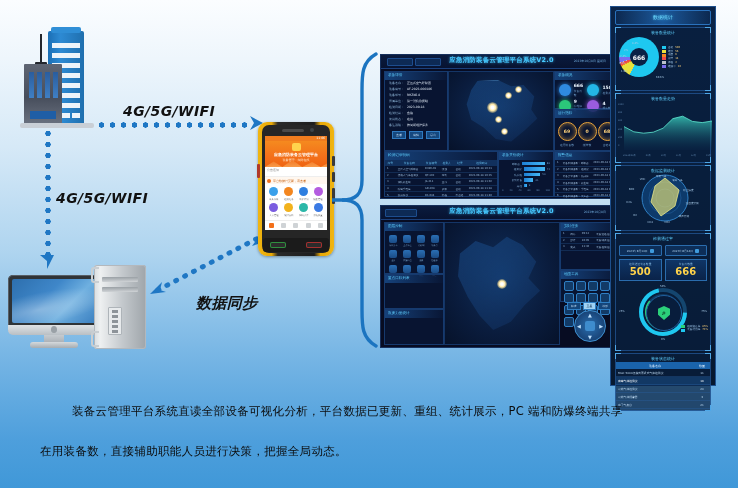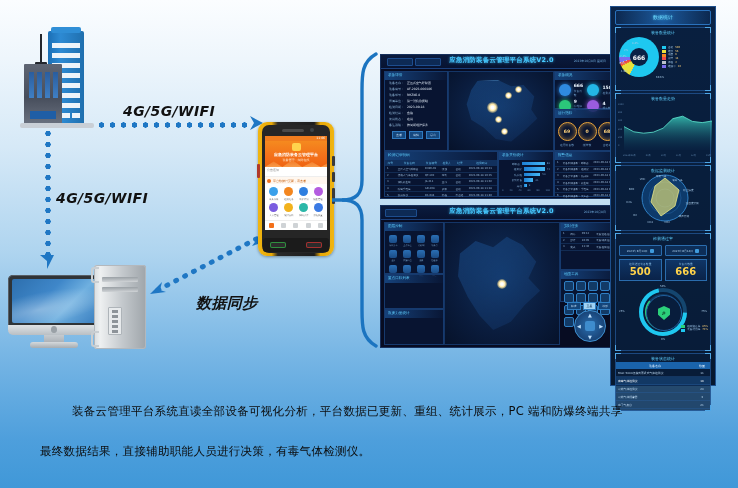--- a/index.html
+++ b/index.html
@@ -950,16 +950,16 @@
               <td class="l">电子气象仪</td>
               <td>21</td>
             </tr>
           </tbody>
         </table>
     </div>
   </div>
 
   <div class="abs" id="caption">
     <div class="cap-l cap1">装备云管理平台系统直读全部设备可视化分析，平台数据已更新、重组、统计展示，PC 端和防爆终端共享</div>
-    <div class="cap-l cap2">最终数据结果，直接辅助职能人员进行决策，有毒气体检测仪。</div>
+    <div class="cap-l cap2">在用装备数，直接辅助职能人员进行决策，把握全局动态。</div>
   </div>
 
 </div>
 
 </body></html>

